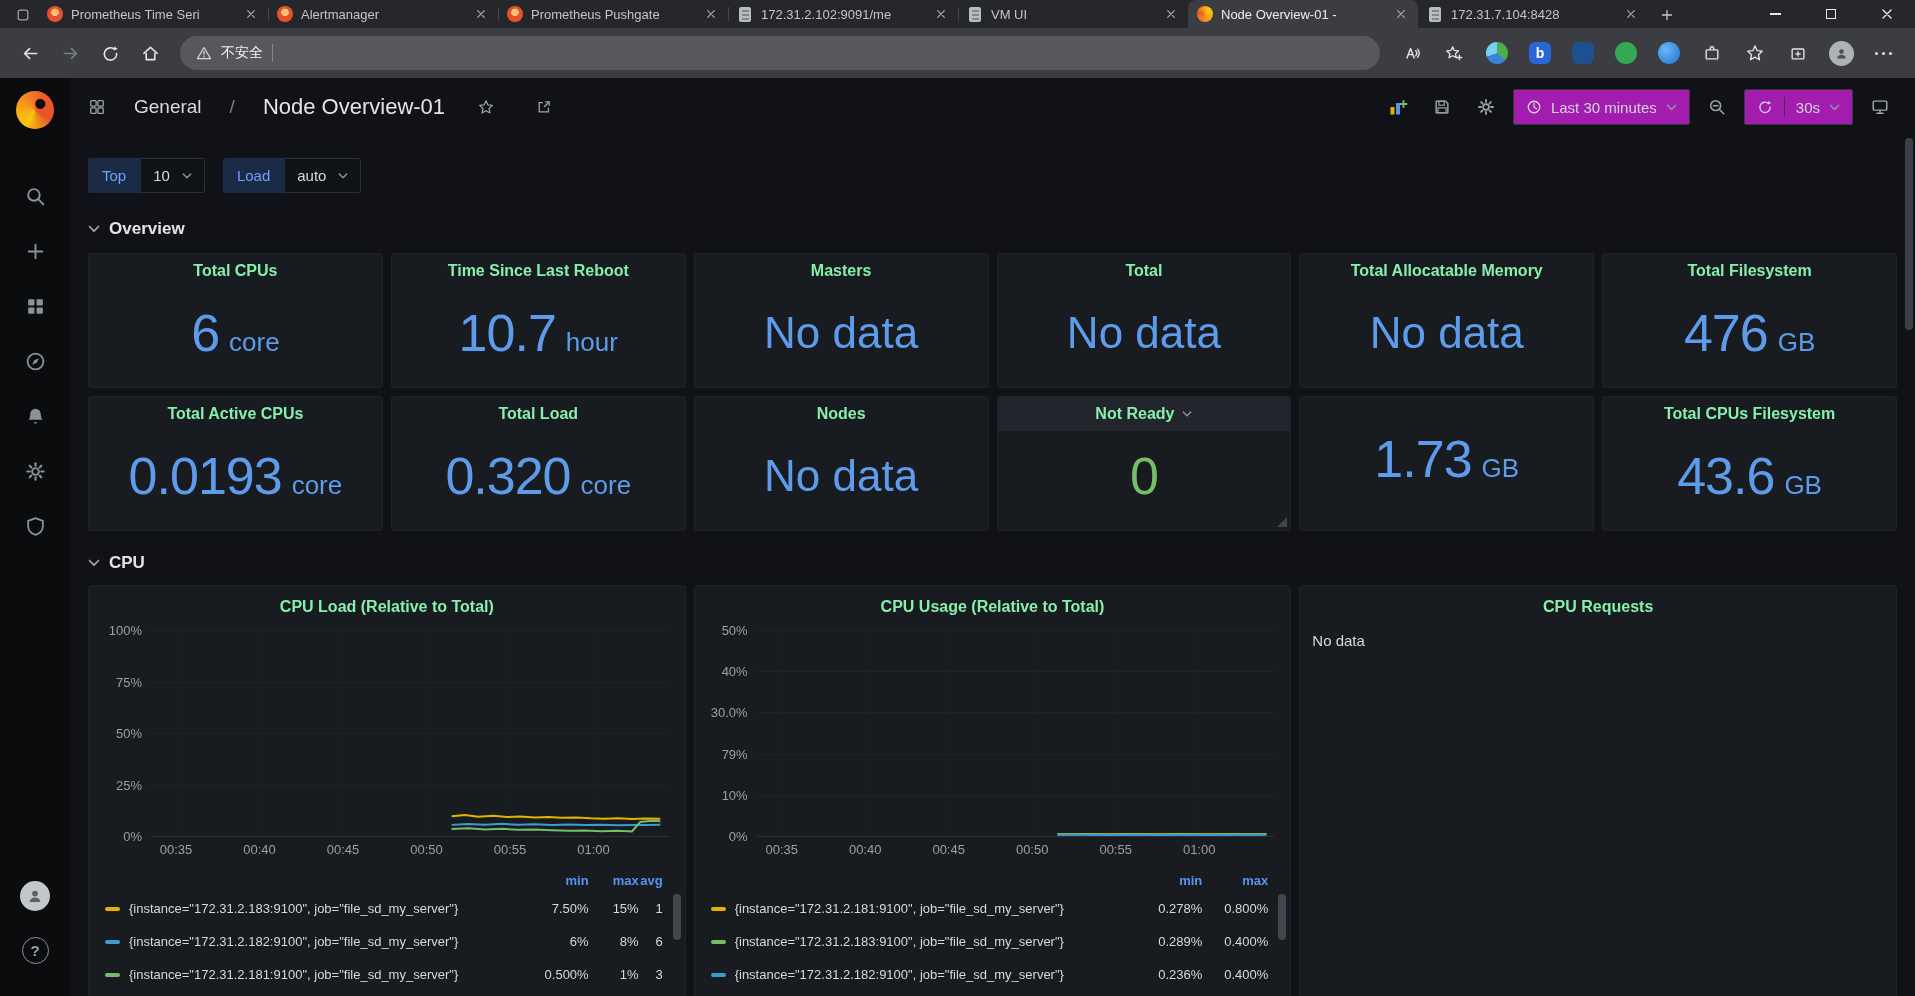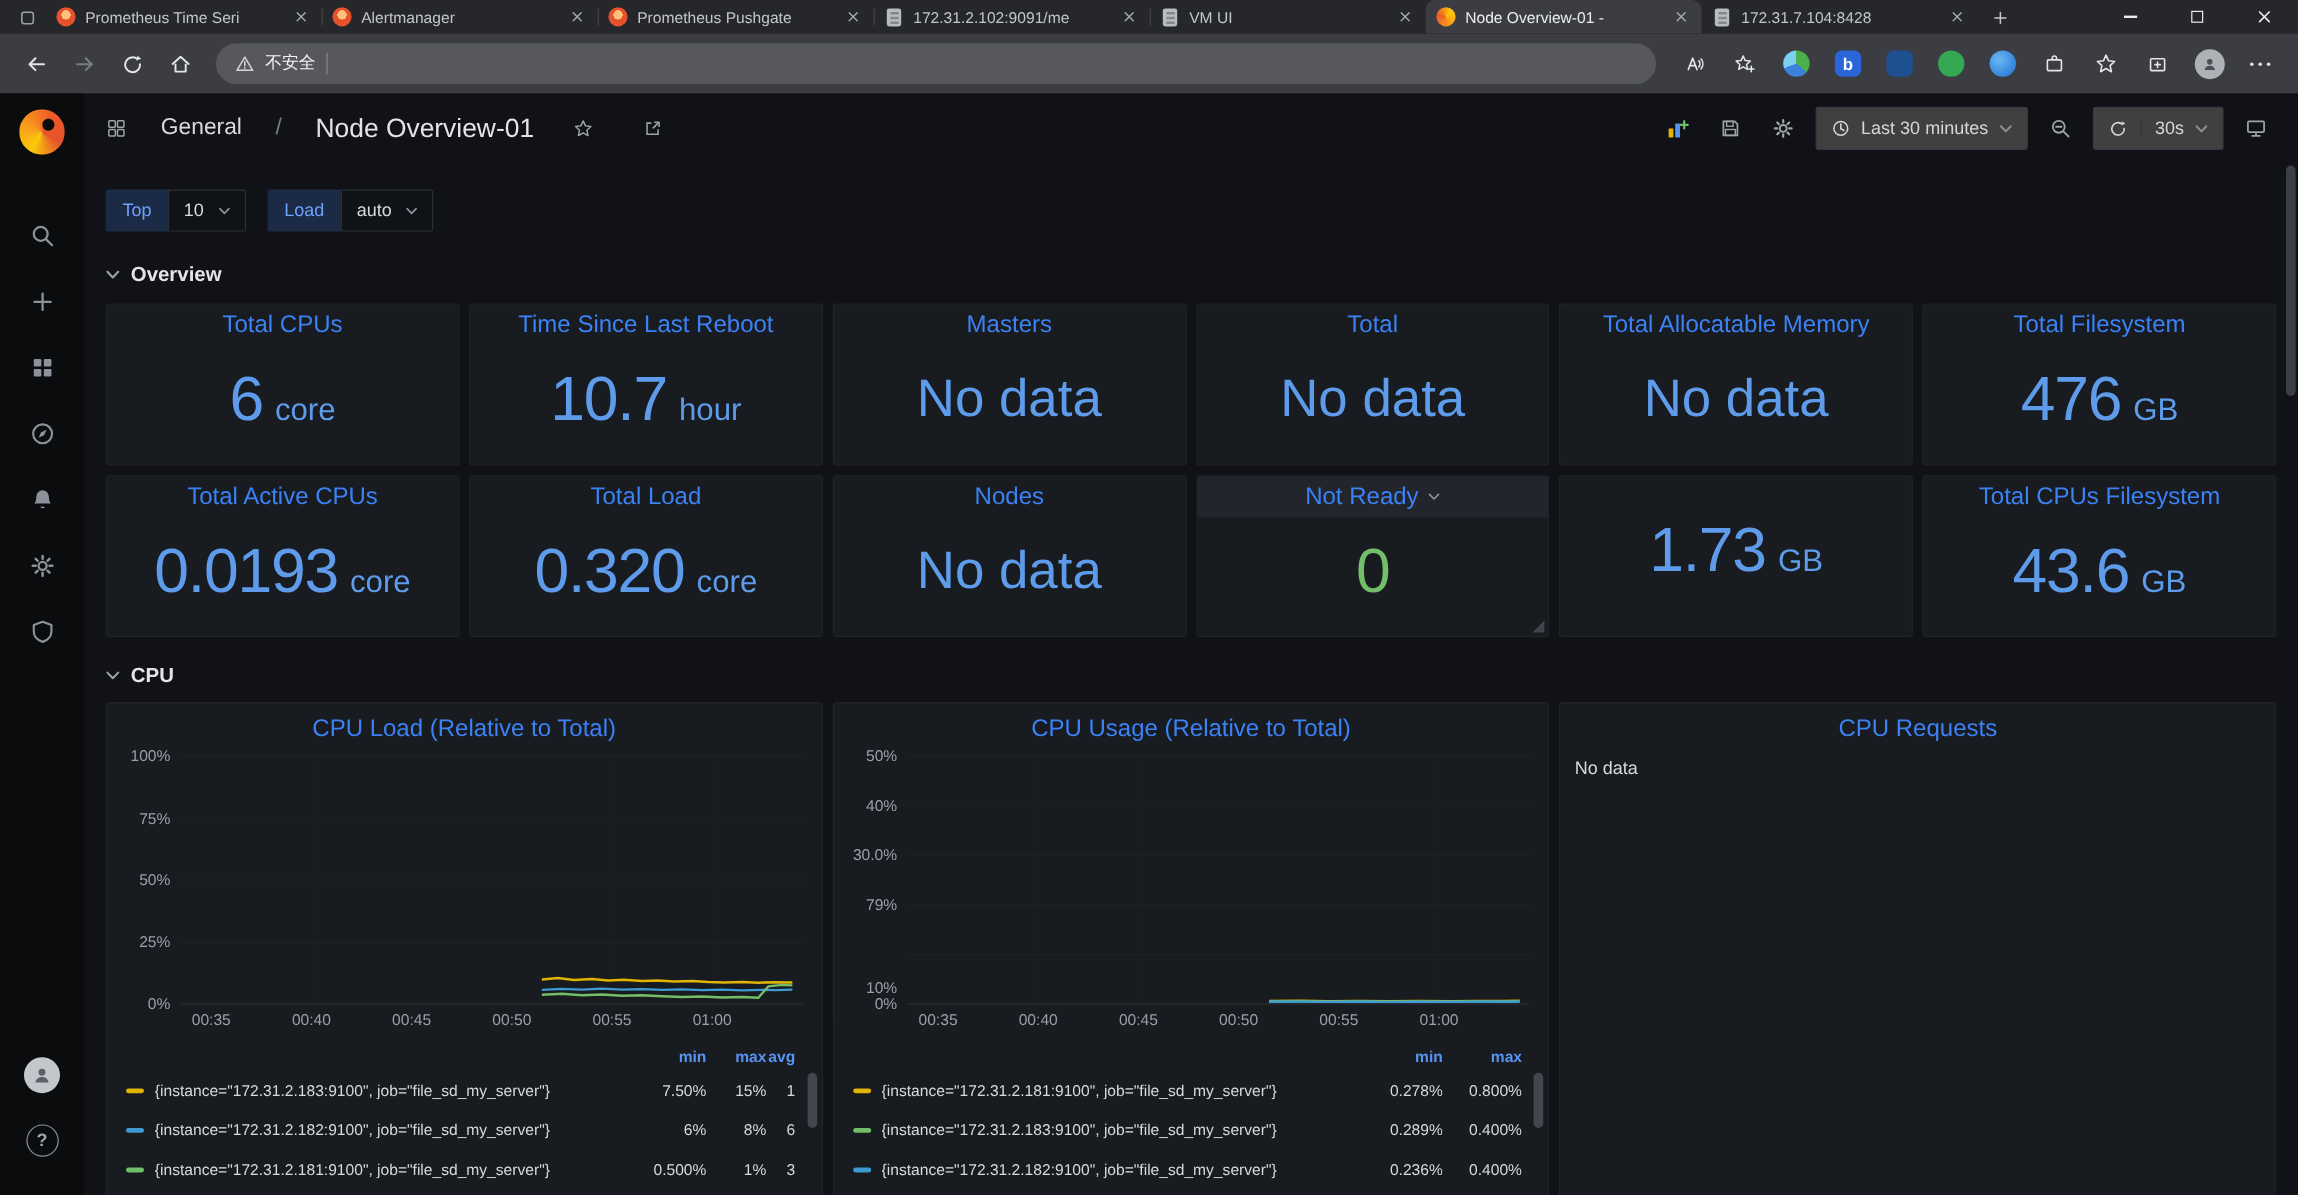--- a/index.html
+++ b/index.html
@@ -74,42 +74,42 @@
     align-items:center;justify-content:center;font-size:15px;font-weight:700}
 
   .main{flex:1;display:flex;flex-direction:column;min-width:0;position:relative}
   .dash-header{height:58px;display:flex;align-items:center;padding:0 18px;gap:24px;flex:none}
   .bc-icon{color:#9fa3a8;margin-right:4px}
   .bc-section{font-size:19px;color:#d8d9da;cursor:pointer}
   .bc-sep{font-size:19px;color:#7b7f85;margin:0 4px}
   .bc-title{font-size:22px;color:#e2e4e7}
   .hdr-icon-btn{width:34px;height:34px;display:flex;align-items:center;justify-content:center;color:#9fa3a8;border-radius:3px}
   .hdr-right{margin-left:auto;display:flex;align-items:center;gap:10px}
-  .hdr-box{height:36px;border:1px solid #35383d;border-radius:2px;background:#404040;display:flex;align-items:center;
+  .hdr-box{height:36px;border:1px solid #35383d;border-radius:2px;background:#a21caf;display:flex;align-items:center;
     padding:0 12px;gap:9px;color:#d4d6d9;font-size:15px;cursor:pointer}
   .box-div{width:1px;height:20px;background:#35383d;margin:0 2px}
   .chev-ic{color:#8e939a}
 
   .scroll-area{flex:1;overflow:hidden;position:relative}
   .submenu{margin:22px 18px 26px;display:flex;align-items:center;gap:18px}
   .var-group{display:flex;height:35px}
   .var-label{display:flex;align-items:center;padding:0 14px;background:#1c2b45;color:#6ea0ff;font-size:15px;
     font-weight:500;border-radius:2px 0 0 2px}
   .var-value{display:flex;align-items:center;gap:12px;padding:0 12px;background:#0f1217;border:1px solid #2c2f36;
     border-radius:0 2px 2px 0;color:#d8d9da;cursor:pointer}
   .section-head{display:flex;align-items:center;gap:9px;margin:0 18px 14px;color:#e4e5e8;font-weight:700;
     font-size:17px;cursor:pointer}
   .section-head.cpu{margin-top:22px;margin-bottom:12px}
   .section-head .chev-ic{color:#9fa3a8}
 
   .panel{background:#181b1f;border:1px solid #202226;border-radius:3px;position:relative}
   .stat-grid{display:grid;grid-template-columns:repeat(6,1fr);gap:8px;margin:0 18px}
   .stat-panel{height:135px;display:flex;flex-direction:column}
-  .panel-title{height:34px;display:flex;align-items:center;justify-content:center;gap:8px;font-size:20px;
-    color:#3b82f6;font-weight:400;cursor:pointer;flex:none}
+  .panel-title{height:34px;display:flex;align-items:center;justify-content:center;gap:8px;font-size:16px;
+    color:#86efac;font-weight:700;cursor:pointer;flex:none}
   .panel-title.title-bar{background:#22252b;border-radius:2px 2px 0 0}
   .stat-value{flex:1;display:flex;align-items:center;justify-content:center;padding-bottom:10px}
   .vwrap{display:flex;align-items:baseline;gap:10px}
   .stat-num{font-size:52px;font-weight:500;letter-spacing:-1px}
   .stat-num.nodata{font-size:44px;letter-spacing:0}
   .stat-unit{font-size:26px;font-weight:500}
   .corner{position:absolute;right:3px;bottom:3px;width:0;height:0;border-left:10px solid rgba(0,0,0,0);
     border-bottom:10px solid #41454b;cursor:nwse-resize}
 
   .chart-grid{display:grid;grid-template-columns:repeat(3,1fr);gap:8px;margin:0 18px}
@@ -785,21 +785,21 @@
             </div>
           </div>
         <div class="panel chart-panel">
             <div class="panel-title chart-title">CPU Usage (Relative to Total)</div>
             <div class="chart-body">
               <div class="y-axis">
                 <div class="ytick" style="top: 0%;">50%</div>
                 <div class="ytick" style="top: 20%;">40%</div>
                 <div class="ytick" style="top: 40%;">30.0%</div>
                 <div class="ytick" style="top: 60%;">79%</div>
-                <div class="ytick" style="top: 80%; margin-top: 28px;">10%</div>
+                <div class="ytick" style="top: 80%;">10%</div>
                 <div class="ytick" style="top: 100%;">0%</div>
               </div>
               <div class="plot">
                 <div class="gl-h" style="top: 0%;"></div>
                 <div class="gl-h" style="top: 20%;"></div>
                 <div class="gl-h" style="top: 40%;"></div>
                 <div class="gl-h" style="top: 60%;"></div>
                 <div class="gl-h" style="top: 80%;"></div>
                 <div class="gl-h axis" style="top: 100%;"></div>
                 <div class="gl-v" style="left: 4.83871%;"></div>

